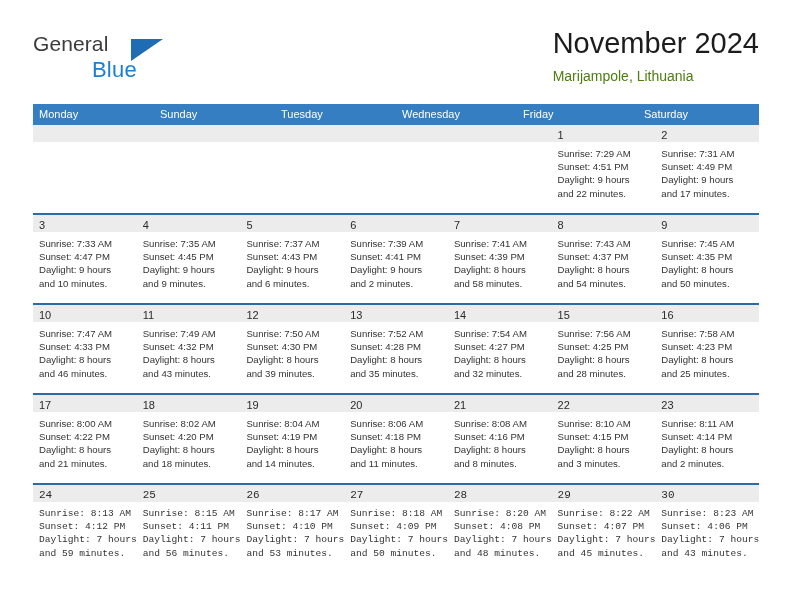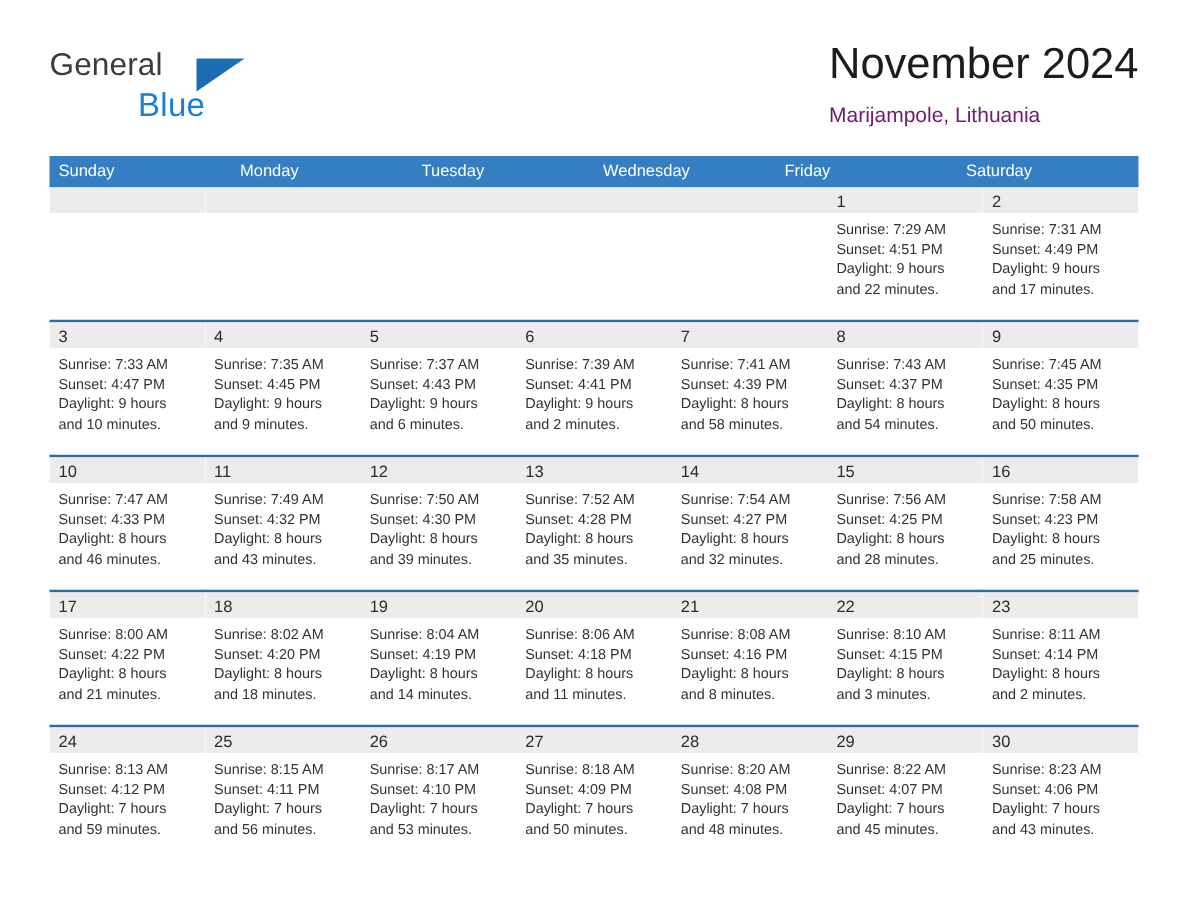--- a/index.html
+++ b/index.html
@@ -71,21 +71,21 @@
     font-size: 29px;
     line-height: 34px;
     color: #1c1c1c;
     font-weight: normal;
     margin: 0;
     white-space: nowrap;
   }
   .cal-subtitle {
     font-size: 14px;
     line-height: 20px;
-    color: #701a75;
+    color: #4d7c0f;
     margin: 6px 0 0 0;
     white-space: nowrap;
   }
 
   
   .calendar {
     position: absolute;
     left: 33px;
     top: 104px;
     width: 726px;
@@ -106,20 +106,21 @@
     overflow: hidden;
   }
   .week-row {
     display: flex;
     height: 90px;
     border-bottom: 2px solid #2a6ba8;
     box-sizing: border-box;
   }
   .week-row.last {
     border-bottom: none;
+    font-family: Liberation Mono, monospace;
   }
   .day-cell {
     flex: 1 1 0;
     box-sizing: border-box;
     background: #ffffff;
     position: relative;
     overflow: hidden;
   }
   .day-num-band {
     height: 17px;
@@ -161,22 +162,22 @@
     <div class="title-block">
       <h1 class="cal-title">November 2024</h1>
       <p class="cal-subtitle">Marijampole, Lithuania</p>
     </div>
 
   </div>
 
   <div class="calendar">
 
     <div class="weekday-row">
+      <div class="weekday">Monday</div>
       <div class="weekday">Sunday</div>
-      <div class="weekday">Monday</div>
       <div class="weekday">Tuesday</div>
       <div class="weekday">Wednesday</div>
       <div class="weekday">Friday</div>
       <div class="weekday">Saturday</div>
     </div>
 
     <div id="weeks-container">
         <div class="week-row">
           <div class="day-cell empty">
             <div class="day-num-band"><span class="day-num"></span></div>

